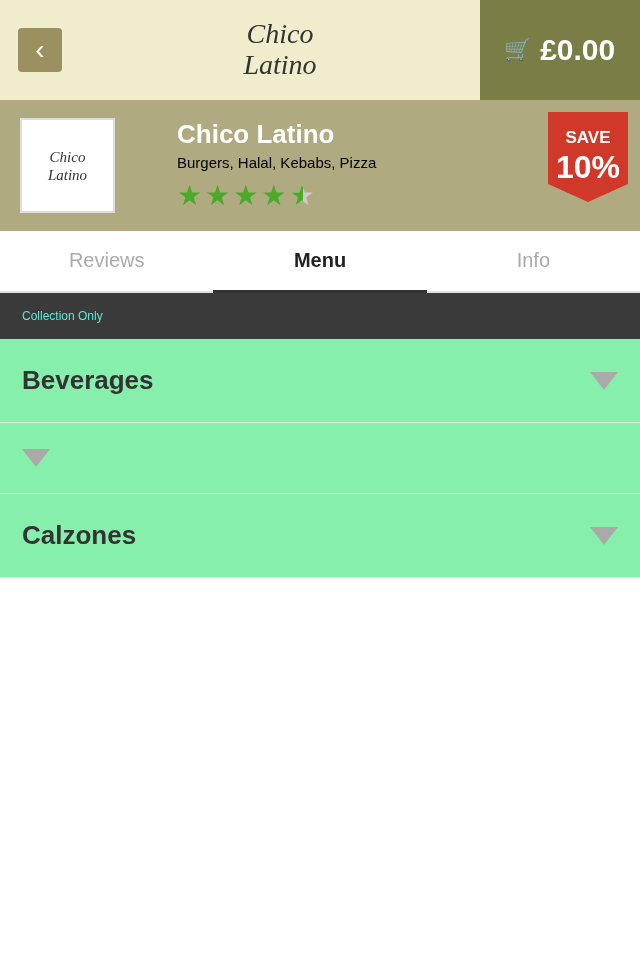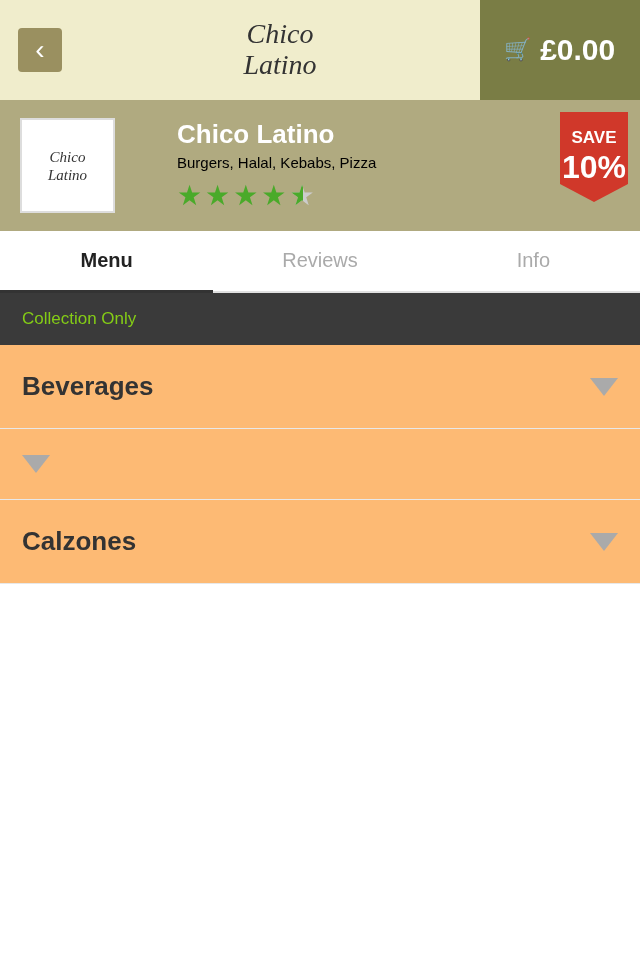--- a/index.html
+++ b/index.html
@@ -130,21 +130,21 @@
       right: 12px;
       top: 12px;
       background: #d0382a;
       color: #fff;
       padding: 10px 14px;
       text-align: center;
       font-weight: 800;
       font-size: 15px;
       line-height: 1.2;
       clip-path: polygon(0 0, 100% 0, 100% 80%, 50% 100%, 0 80%);
-      width: 68px;
+      width: 80px;
       height: 90px;
       display: flex;
       flex-direction: column;
       align-items: center;
       justify-content: center;
     }
     .save-label { font-size: 17px; font-weight: 800; }
     .save-pct { font-size: 32px; font-weight: 900; }
 
     
@@ -165,28 +165,28 @@
     .tab.active {
       color: #222;
       font-weight: 700;
       border-bottom: 3px solid #333;
       margin-bottom: -2px;
     }
 
     
     .collection-bar {
       background: #3a3a3a;
-      color: #84cc16;
-      font-size: 17px;
+      color: #5eead4;
+      font-size: 12px;
       padding: 16px 22px;
     }
 
     
     .menu-list {
-      background: #fdba74;
+      background: #86efac;
     }
     .menu-item {
       display: flex;
       align-items: center;
       justify-content: space-between;
       padding: 26px 22px;
       border-bottom: 1px solid #e8e8e8;
       cursor: pointer;
     }
     .menu-item-label {
@@ -242,25 +242,25 @@
       </span>
     </div>
   </div>
   <div class="save-badge">
     <span class="save-label">SAVE</span>
     <span class="save-pct">10%</span>
   </div>
 </div>
 
 <div class="tabs">
+  <div class="tab">
+    <span>Reviews</span>
+  </div>
   <div class="tab active">
     <span>Menu</span>
-  </div>
-  <div class="tab">
-    <span>Reviews</span>
   </div>
   <div class="tab">
     <span>Info</span>
   </div>
 </div>
 
 <div class="collection-bar">
   <span>Collection Only</span>
 </div>
 

